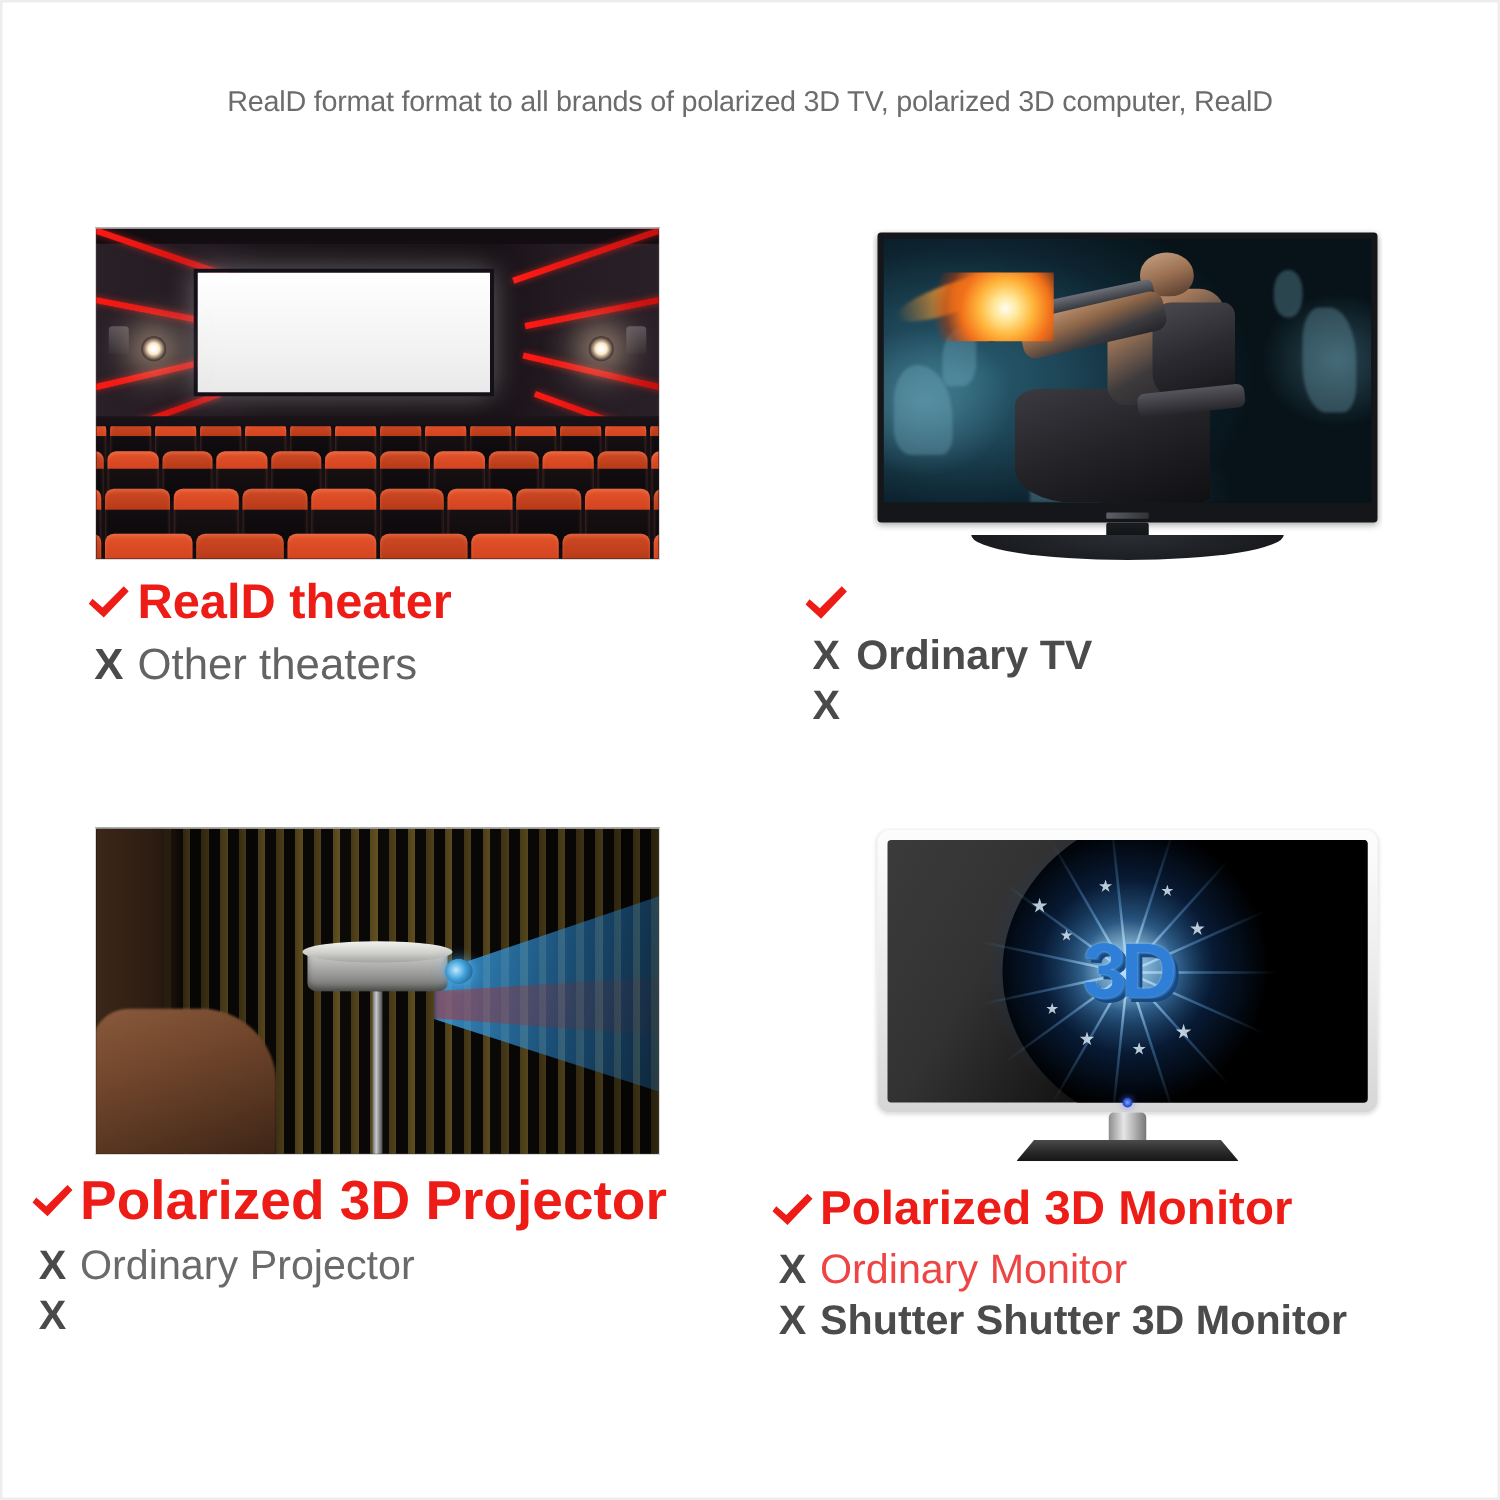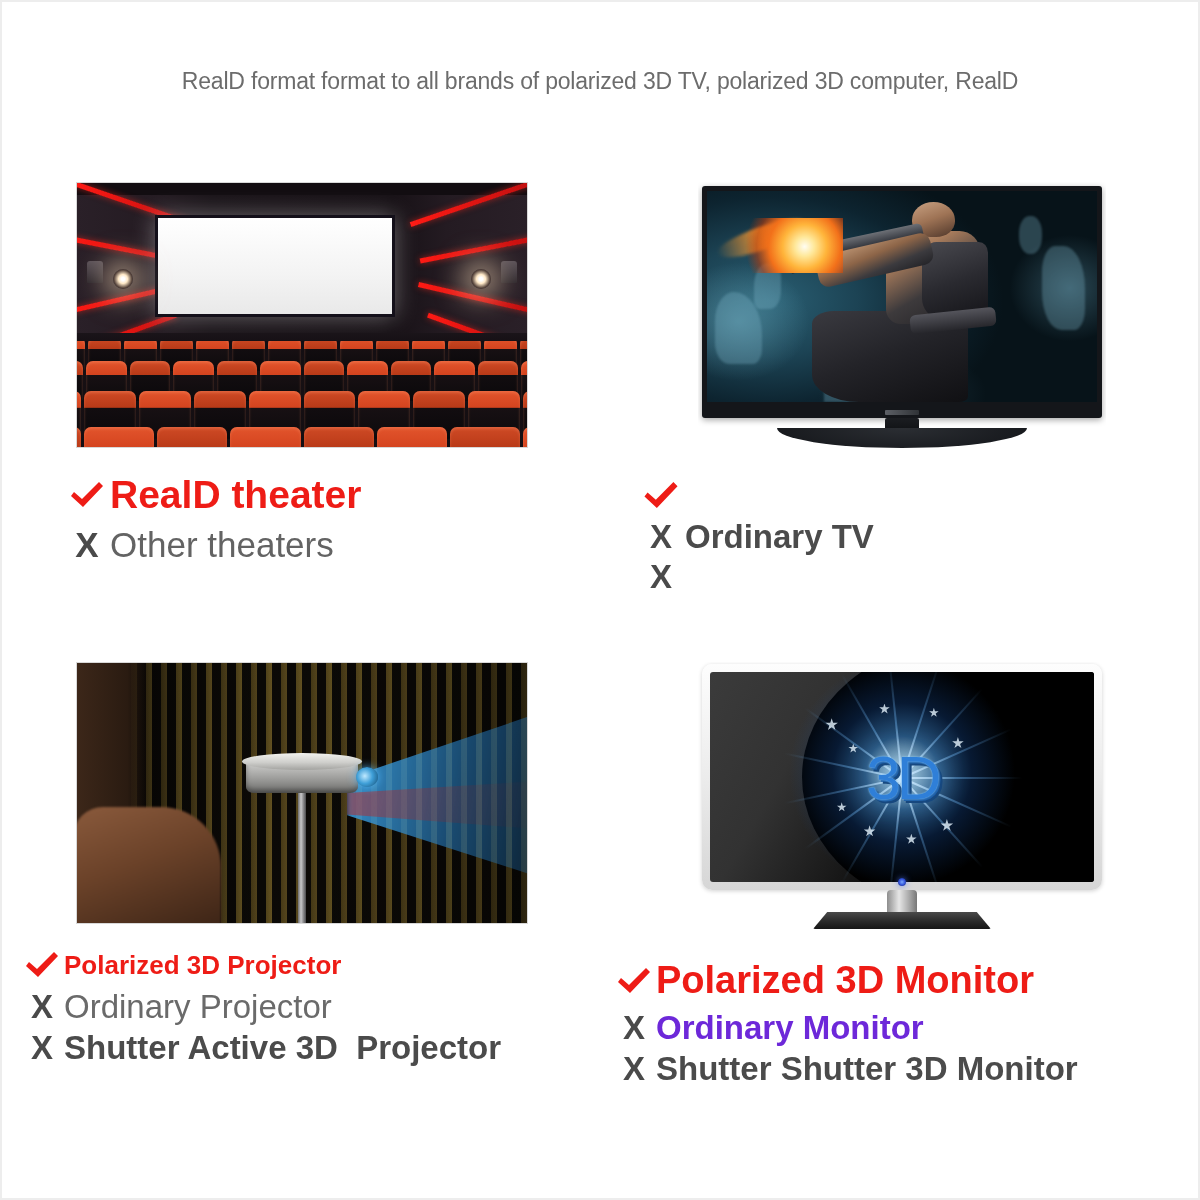--- a/index.html
+++ b/index.html
@@ -53,21 +53,21 @@
 
   .photo-wrap { display: flex; justify-content: center; }
   .photo {
     position: relative;
     overflow: hidden;
     border: 1px solid #d8d8d8;
     background: #000;
   }
 
   
-  .captions { margin-top: 26px; }
+  .captions { margin-top: 13px; }
   .cap-row {
     display: flex;
     align-items: center;
     line-height: 1.08;
     white-space: pre;
   }
   .mark {
     display: inline-flex;
     align-items: center;
     justify-content: center;
@@ -88,33 +88,33 @@
   .q1 .x-row .label { color: #636363; font-weight: normal; }
 
   .q2 .captions { padding-left: 35px; }
   .q2 .check-row { font-size: 39px; margin-bottom: 8px; }
   .q2 .check-row .mark { width: 48px; }
   .q2 .x-row { font-size: 33px; margin-bottom: 4px; }
   .q2 .x-row .mark { width: 48px; }
   .q2 .x-row .label { color: #4b4b4b; }
 
   .q3 .captions { padding-left: 18px; }
-  .q3 .check-row { font-size: 26px; margin-bottom: 9px; }
+  .q3 .check-row { font-size: 44px; margin-bottom: 9px; }
   .q3 .check-row .mark { width: 44px; }
   .q3 .x-row { font-size: 33px; margin-bottom: 5px; }
   .q3 .x-row .mark { width: 44px; }
   .q3 .x-row-light .label { color: #6a6a6a; font-weight: normal; }
   .q3 .x-row-dark .label { color: #4b4b4b; }
 
   .q4 .captions { padding-left: 10px; }
   .q4 .check-row { font-size: 38px; margin-bottom: 9px; }
   .q4 .check-row .mark { width: 44px; }
   .q4 .x-row { font-size: 33px; margin-bottom: 5px; }
   .q4 .x-row .mark { width: 44px; }
-  .q4 .x-row-light .label { color: #6d28d9; font-weight: bold; }
+  .q4 .x-row-light .label { color: #ef4444; font-weight: normal; }
   .q4 .x-row-dark .label { color: #4b4b4b; }
 
   .xglyph {
     font-weight: bold;
     color: #4a4a4a;
     font-family: "Liberation Sans", sans-serif;
   }
 
   
   .cinema { width: 452px; height: 266px; background: #1b1419; }
@@ -392,21 +392,21 @@
   .ray {
     position: absolute;
     left: 0; top: 0;
     width: 120px; height: 2.4px;
     transform-origin: 0 50%;
     background: linear-gradient(90deg, rgba(235,248,255,.95), rgba(110,180,240,.42) 45%, rgba(40,100,190,0) 100%);
   }
   .mon-3d {
     position: absolute; left: 50%; top: 50%;
     transform: translate(-50%, -50%);
-    font-size: 62px; font-weight: normal;
+    font-size: 62px; font-weight: bold;
     letter-spacing: -4px;
     color: #2f7fd8;
     text-shadow:
       0 0 2px #8fd0ff,
       2px 2px 0 #1e5fa8,
       4px 4px 0 #17487f,
       0 0 24px rgba(120,195,255,.85);
   }
   .star {
     position: absolute;
@@ -619,21 +619,20 @@
             </svg>
           </span>
           <span class="label">Polarized 3D Projector</span>
         </div>
         <div class="cap-row x-row x-row-light">
           <span class="mark xglyph">X</span>
           <span class="label">Ordinary Projector</span>
         </div>
         <div class="cap-row x-row x-row-dark">
           <span class="mark xglyph">X</span>
-          <span class="label">Shutter Active 3D  Projector</span>
         </div>
       </div>
     </div>
 
     <div class="cell q4">
       <div class="photo-wrap">
         <div class="photo monbox">
           <div class="mon-frame">
             <div class="mon-screen">
               <div class="mon-swoosh"></div>

